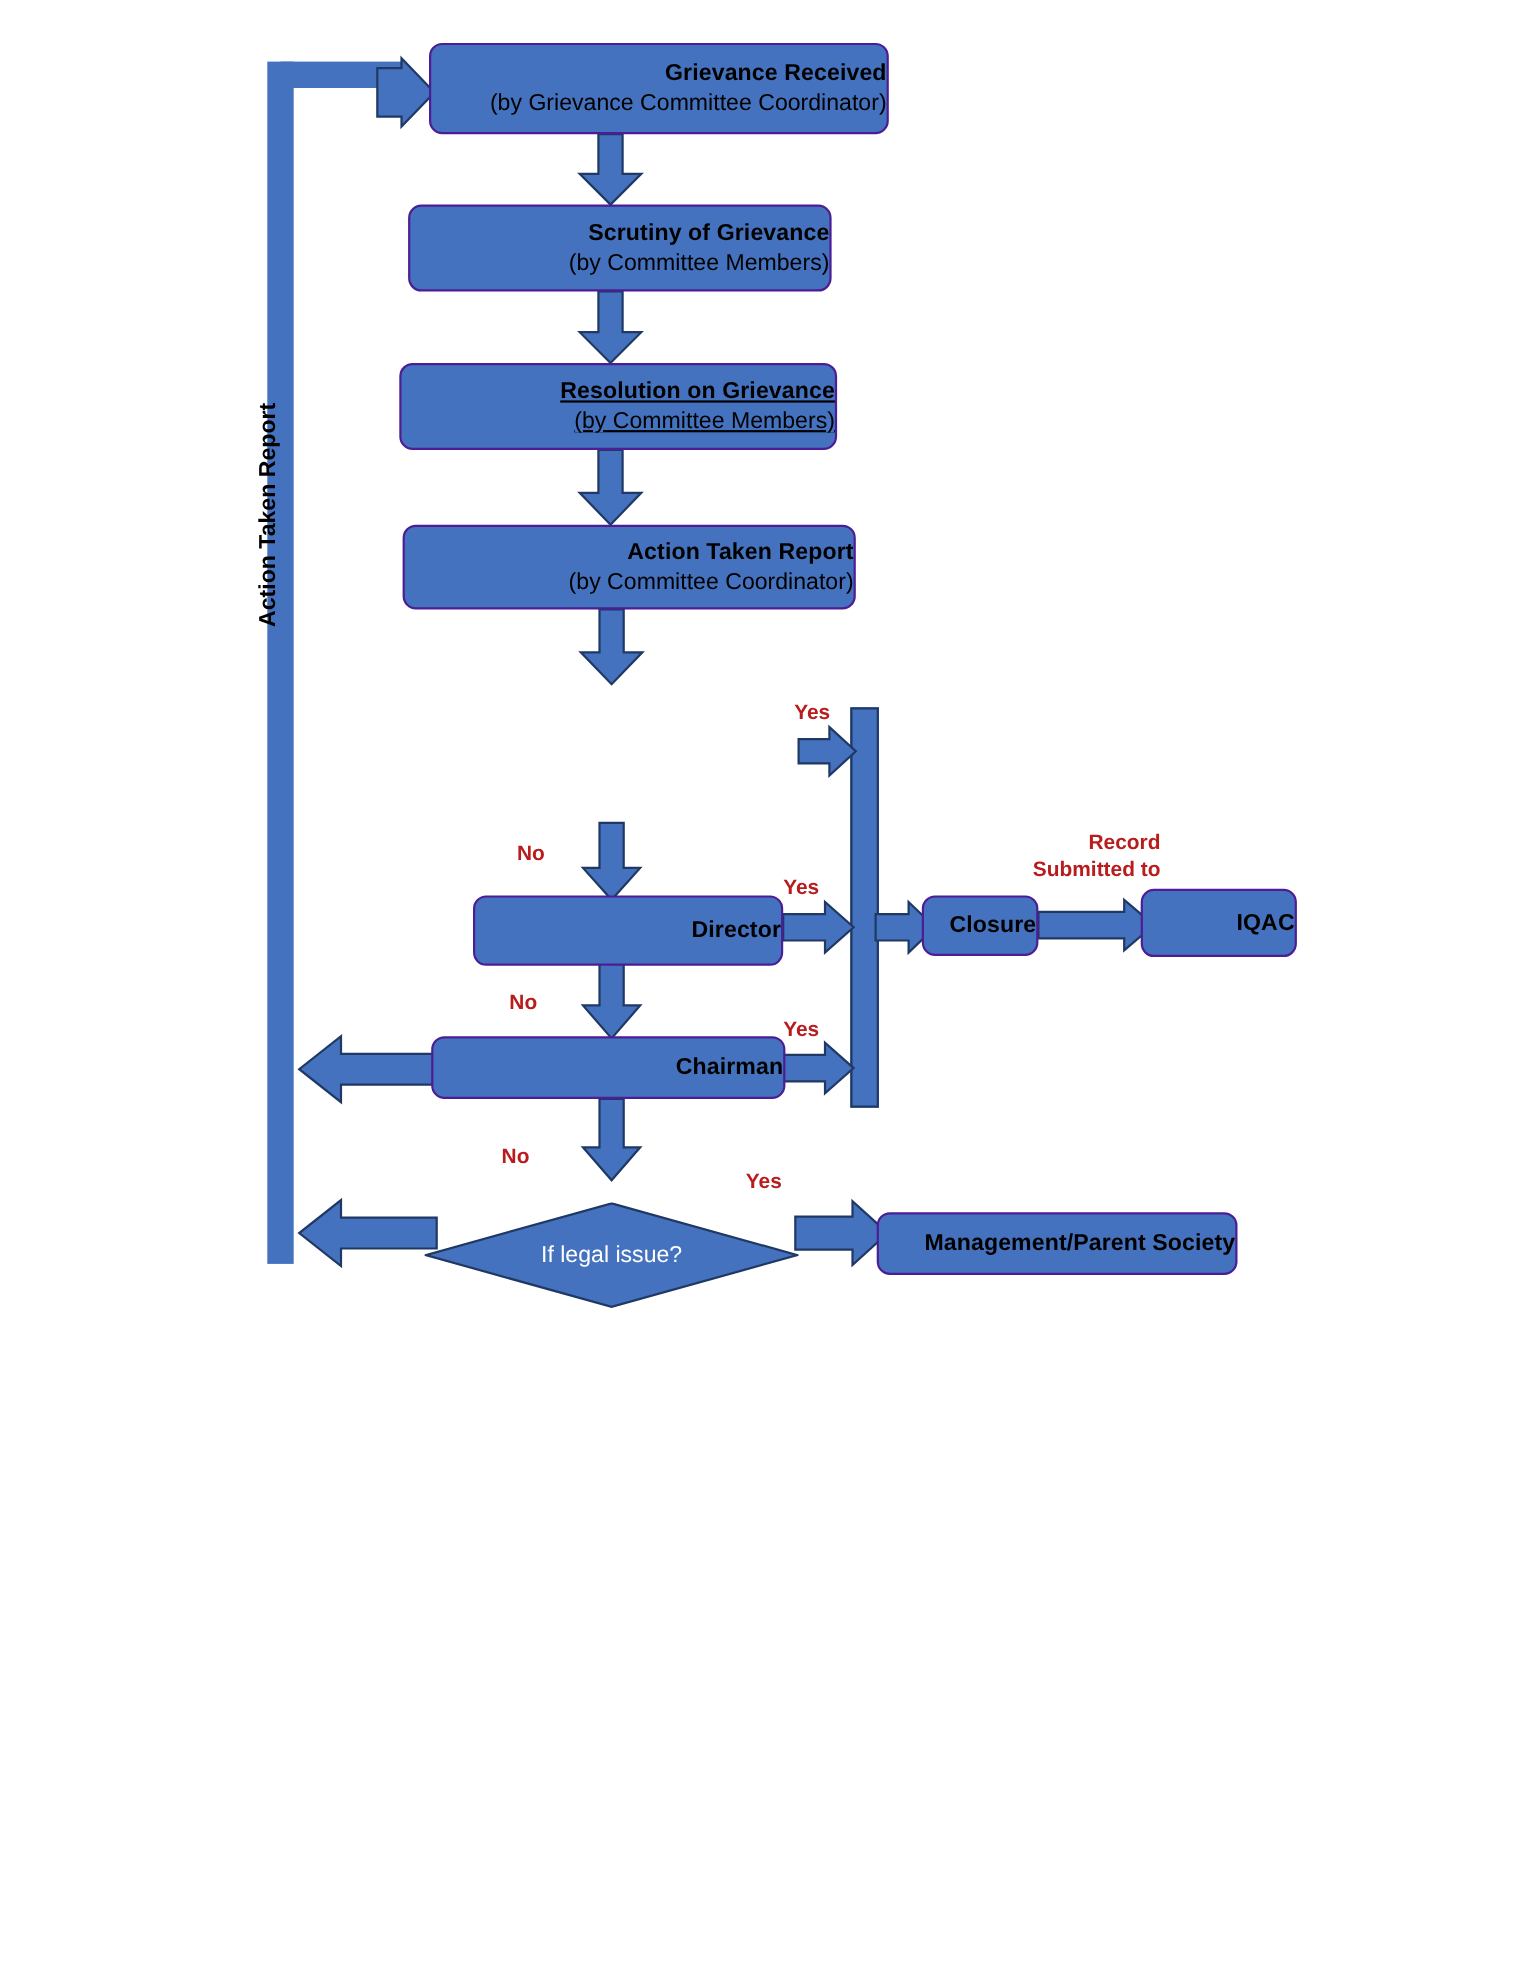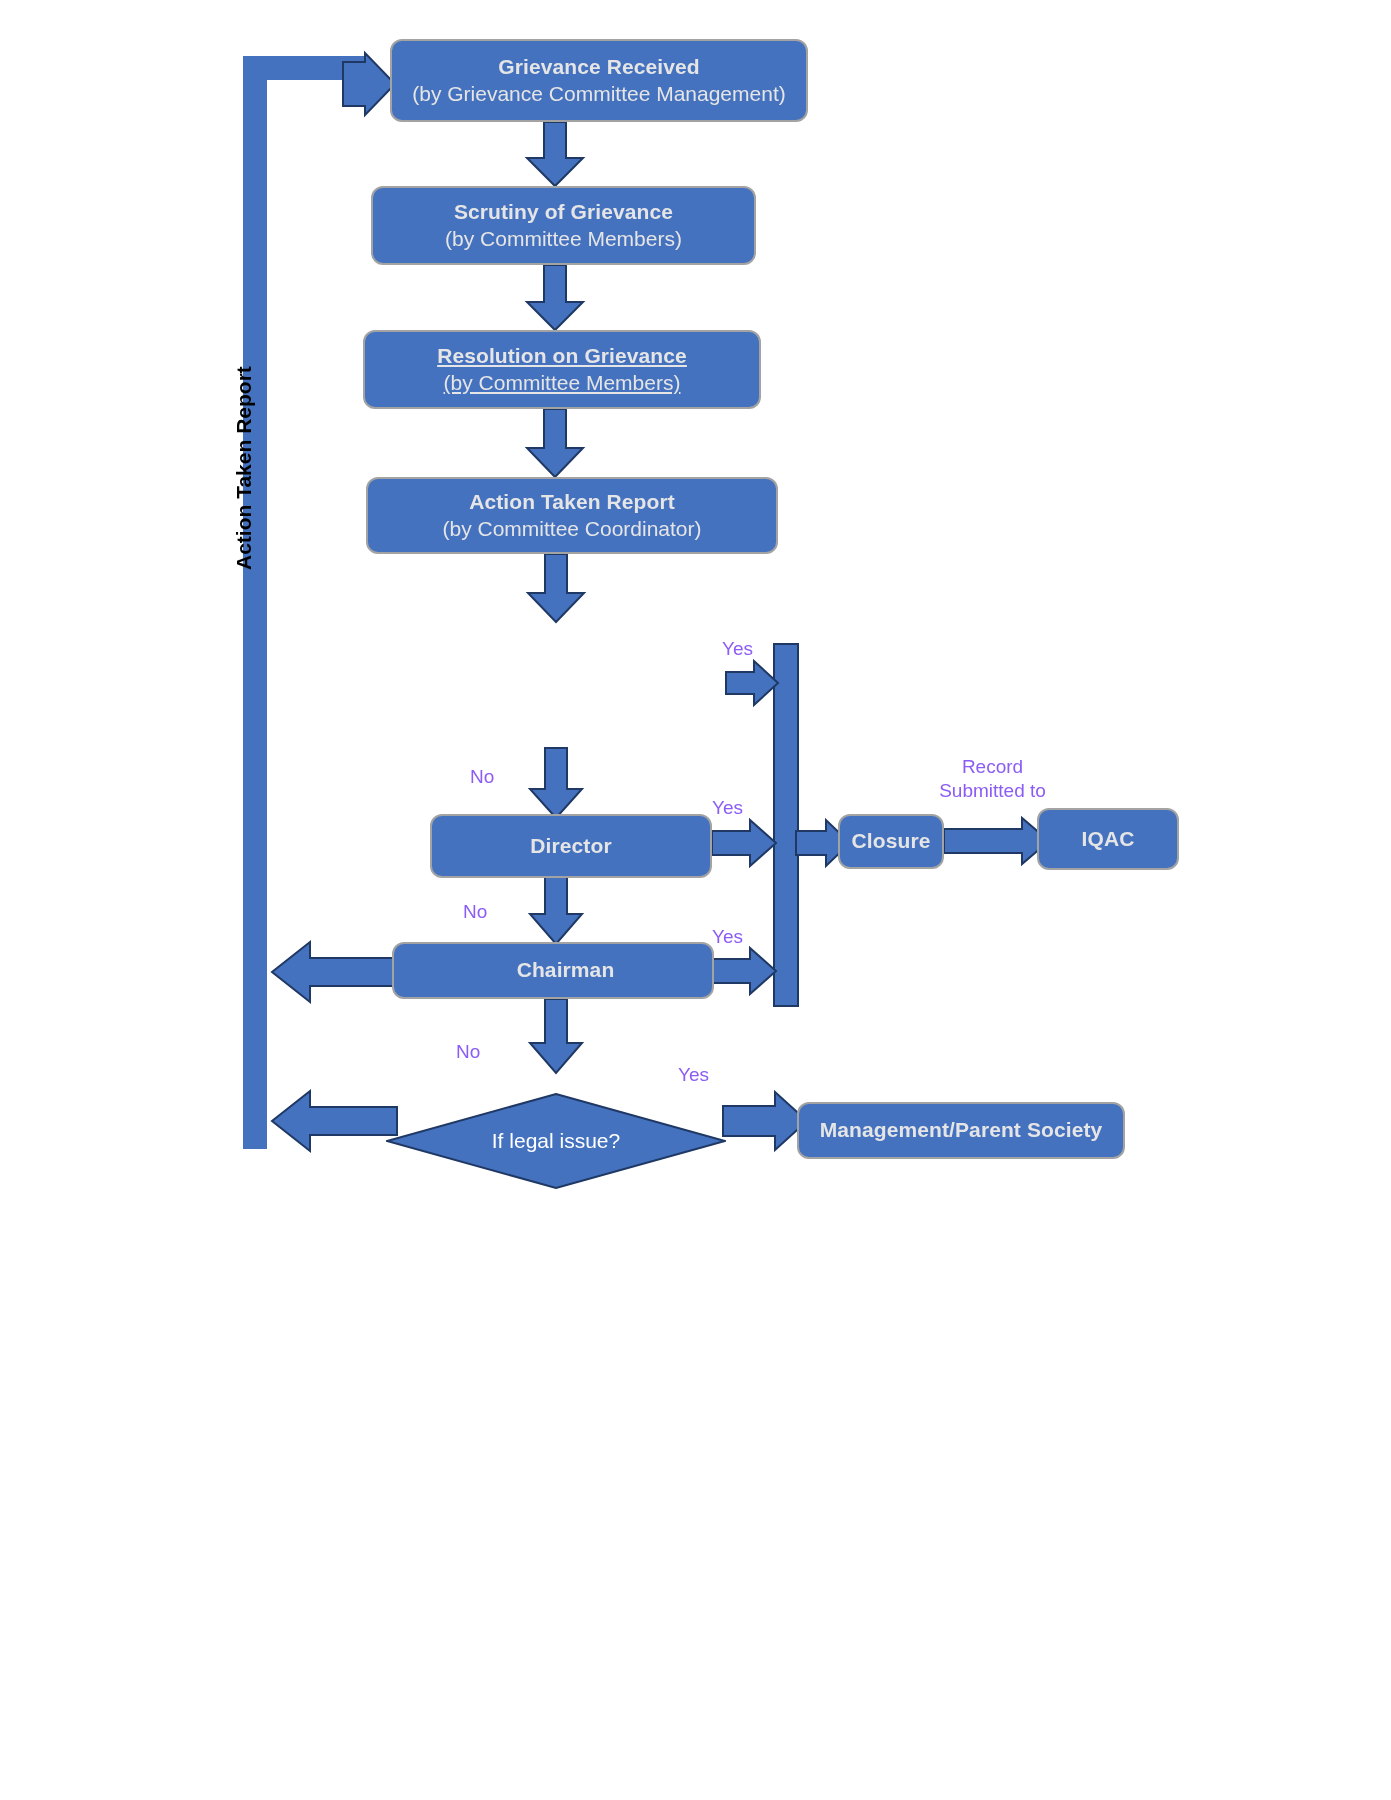--- a/index.html
+++ b/index.html
@@ -16,26 +16,26 @@
     height: 1800px;
     background: #ffffff;
     overflow: hidden;
   }
 
   
   .box {
     position: absolute;
     box-sizing: border-box;
     background: #4472BF;
-    border: 2px solid #a3a3a3;
+    border: 2px solid #4c1d95;
     border-radius: 12px;
-    color: #e5e5e5;
+    color: #000000;
     display: flex;
     flex-direction: column;
-    align-items: center;
+    align-items: flex-end;
     justify-content: center;
     text-align: center;
     line-height: 1.28;
     z-index: 6;
   }
   .box .l1 {
     font-weight: bold;
     font-size: 21px;
     letter-spacing: .1px;
   }
@@ -91,27 +91,27 @@
   .arrow path {
     fill: #4472BF;
     stroke: #1F3864;
     stroke-width: 2;
     stroke-linejoin: miter;
   }
 
   
   .elabel {
     position: absolute;
-    color: #8b5cf6;
-    font-weight: normal;
+    color: #b91c1c;
+    font-weight: bold;
     font-size: 19px;
     white-space: nowrap;
     z-index: 8;
     line-height: 1.25;
-    text-align: center;
+    text-align: right;
   }
 
   
   .vlabel {
     position: absolute;
     color: #000000;
     font-weight: bold;
     font-size: 21px;
     white-space: nowrap;
     transform-origin: 0 0;
@@ -131,21 +131,21 @@
   <div class="bar" style="left:255px; top:56px; width:110px; height:24px;"></div>
 
   <div class="arrow" style="left:343px; top:53px; width:52px; height:62px;">
     <svg width="52" height="62" viewBox="0 0 52 62">
       <path d="M0 9 L22 9 L22 0 L52 31 L22 62 L22 53 L0 53 Z"></path>
     </svg>
   </div>
 
   <div class="box" style="left:390px; top:39px; width:418px; height:83px;">
     <span class="l1">Grievance Received</span>
-    <span class="l2">(by Grievance Committee Management)</span>
+    <span class="l2">(by Grievance Committee Coordinator)</span>
   </div>
 
   <div class="arrow" style="left:527px; top:122px; width:56px; height:64px;">
     <svg width="56" height="64" viewBox="0 0 56 64">
       <path d="M17 0 L39 0 L39 36 L56 36 L28 64 L0 36 L17 36 Z"></path>
     </svg>
   </div>
 
   <div class="box" style="left:371px; top:186px; width:385px; height:79px;">
     <span class="l1">Scrutiny of Grievance</span>

